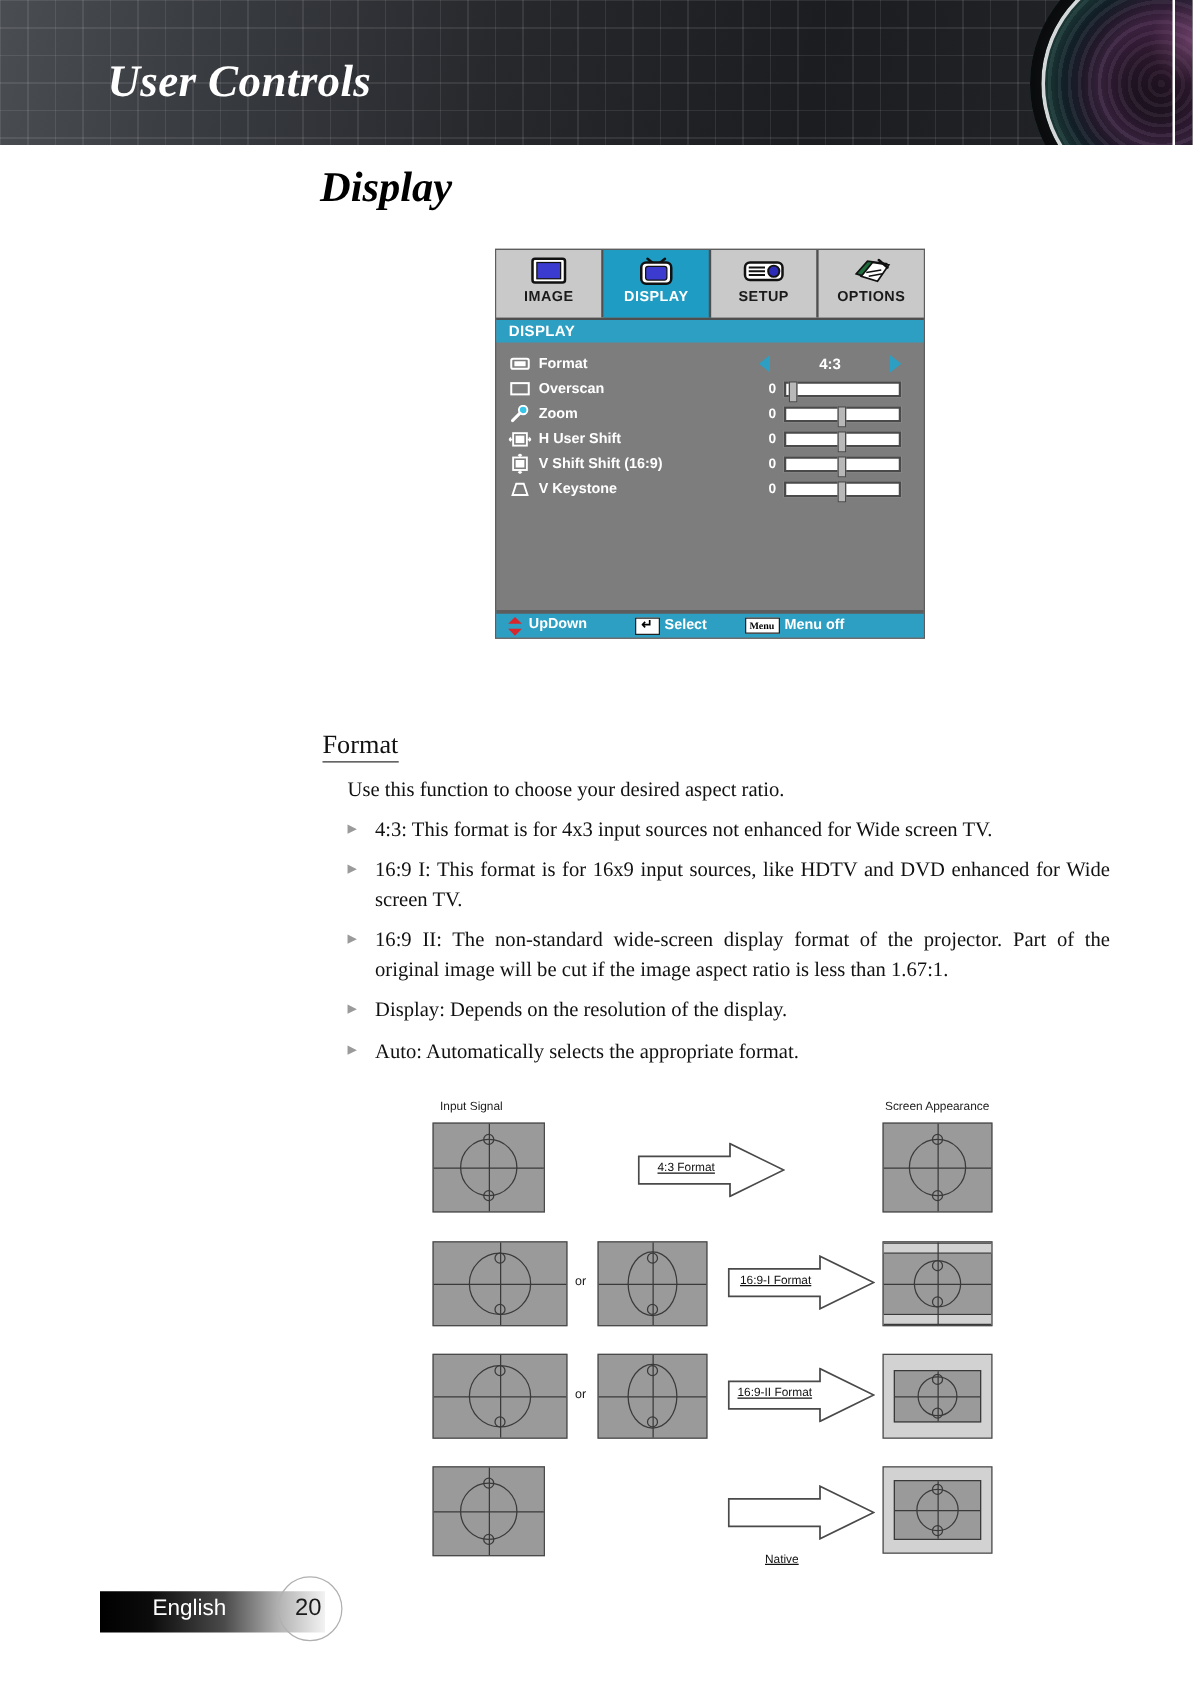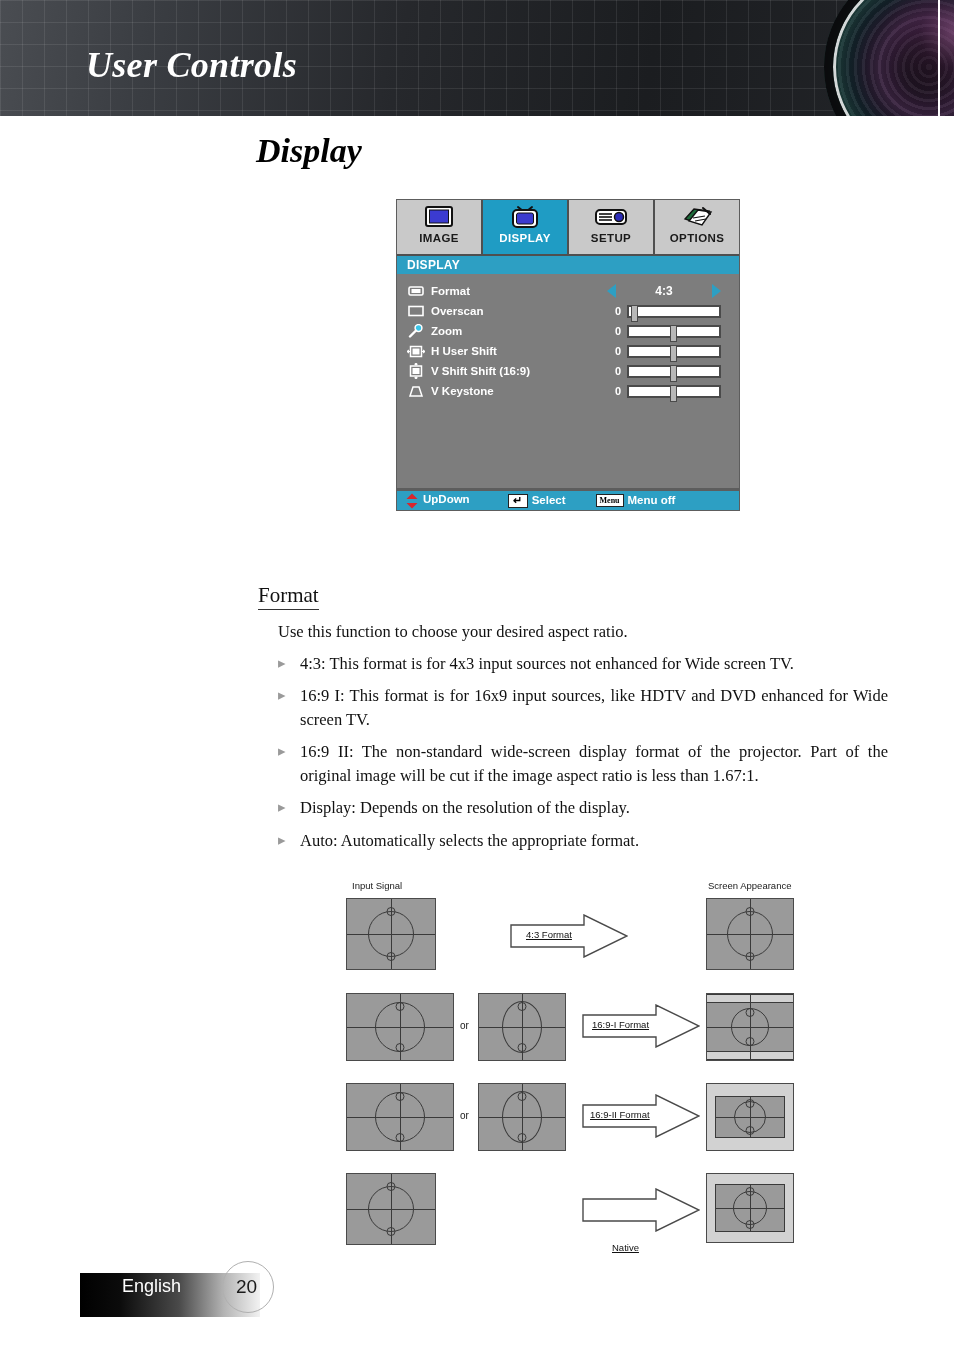--- a/index.html
+++ b/index.html
@@ -340,21 +340,21 @@
     font-size: 9.5px;
     color: #111;
     white-space: nowrap;
     text-decoration: underline;
   }
 
   
   .pg-footer {
     position: absolute;
     left: 80px; top: 1273px;
-    width: 180px; height: 44px;
+    width: 180px; height: 33px;
     background: linear-gradient(to right, #000000 0%, #0b0b0b 22%, #4a4a4a 55%, #b4b4b4 80%, #f2f2f2 100%);
   }
   .pg-footer-lang {
     position: absolute;
     left: 42px; top: 3px;
     color: #ffffff;
     font-family: "Liberation Sans", sans-serif;
     font-size: 18px;
   }
   .pg-footer-arc {

